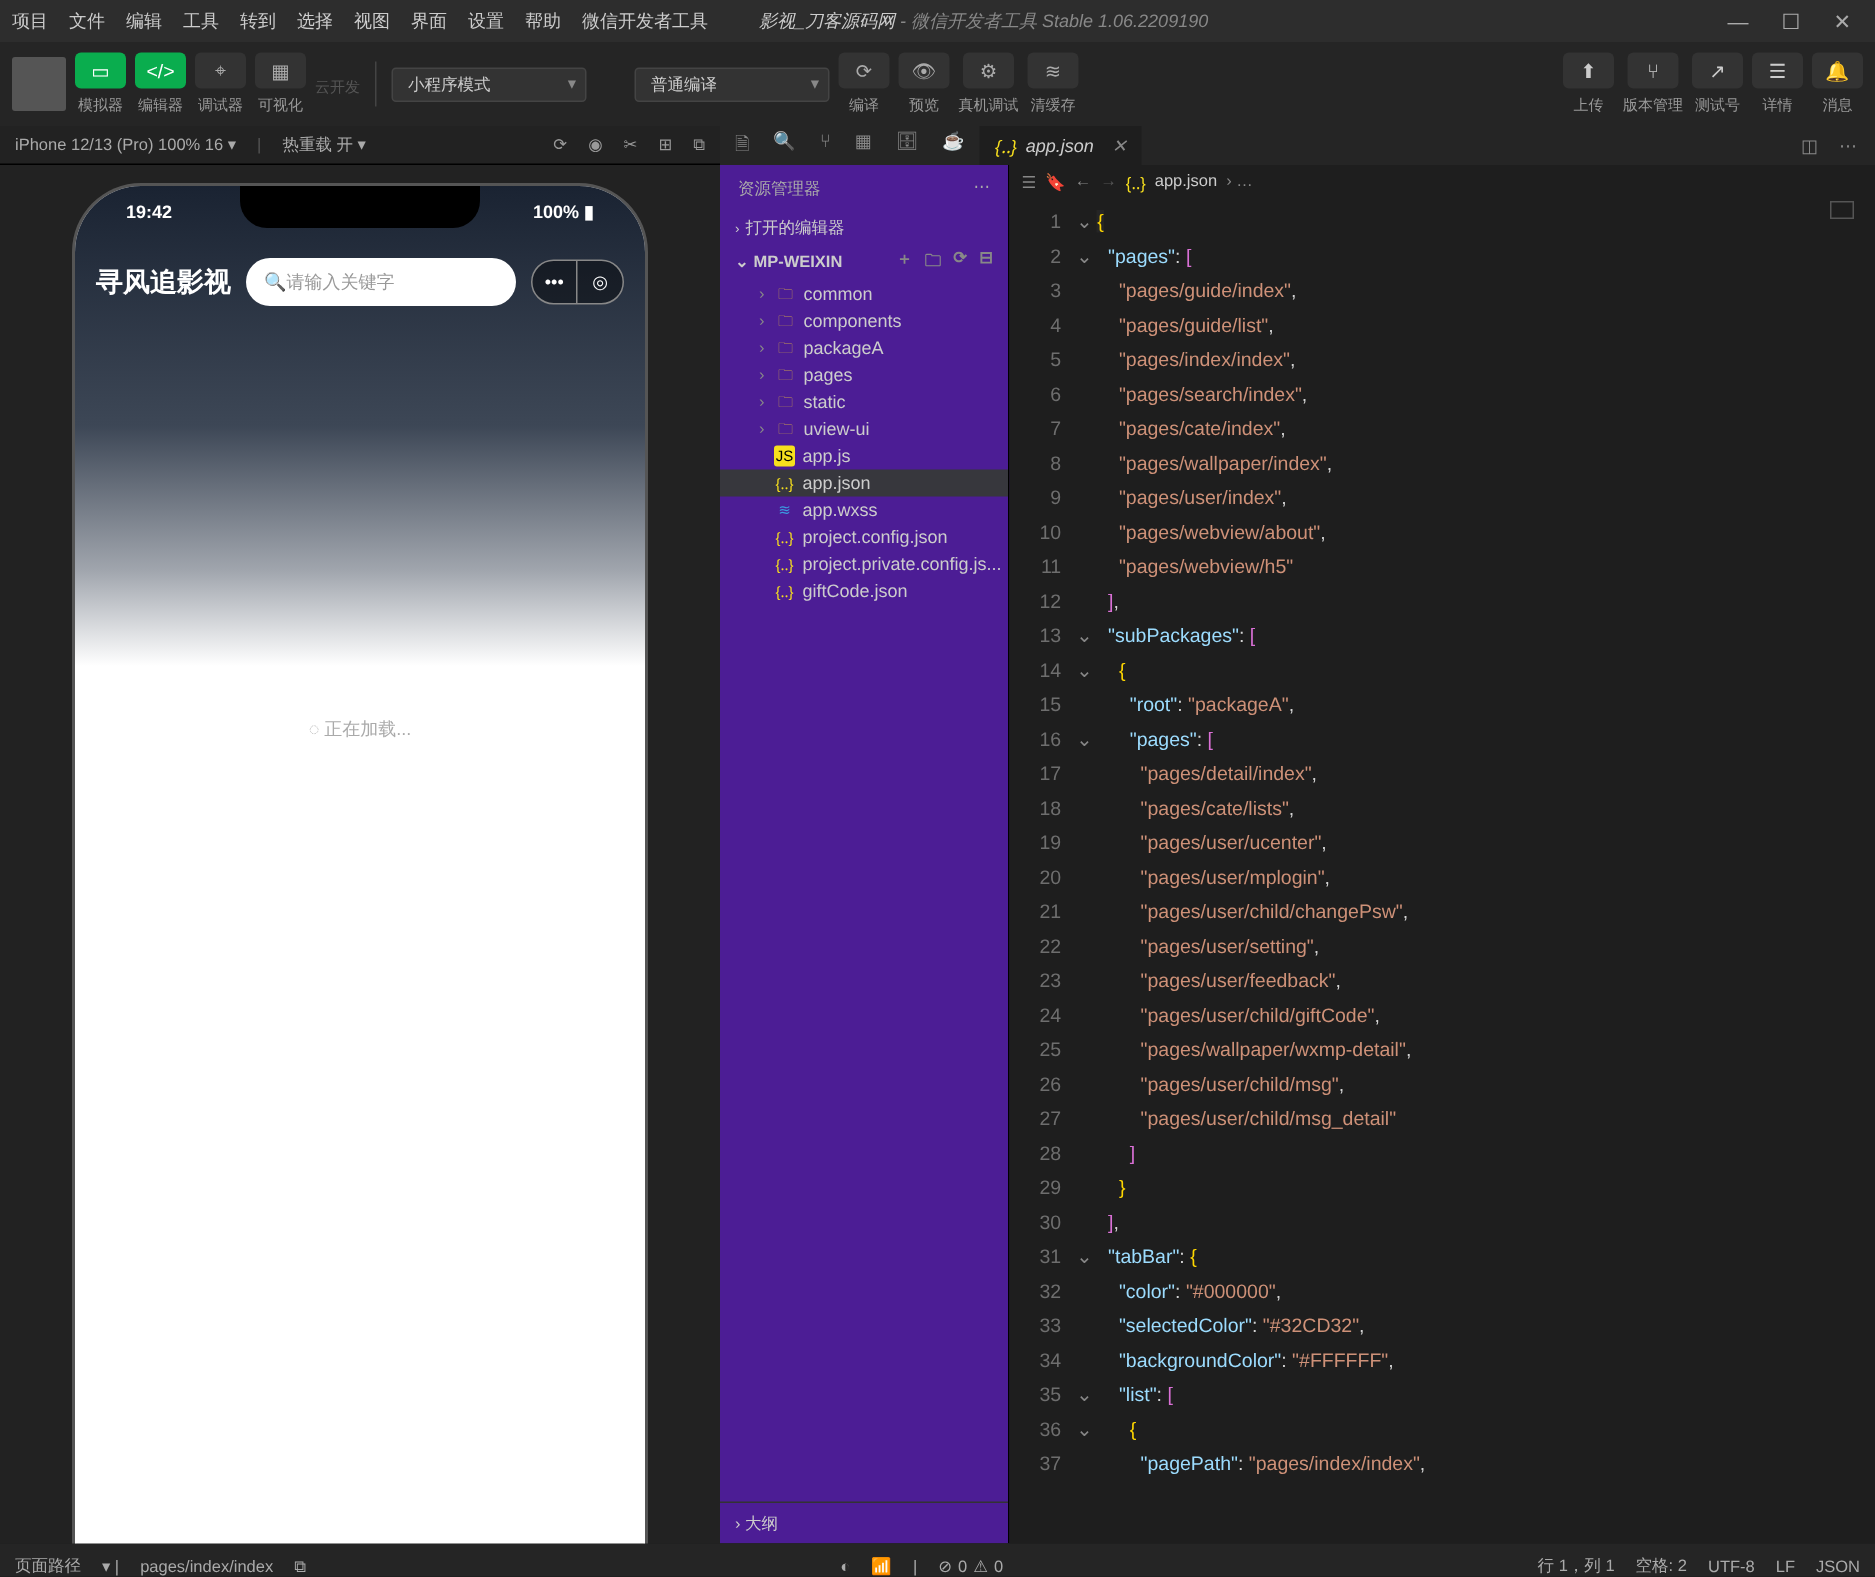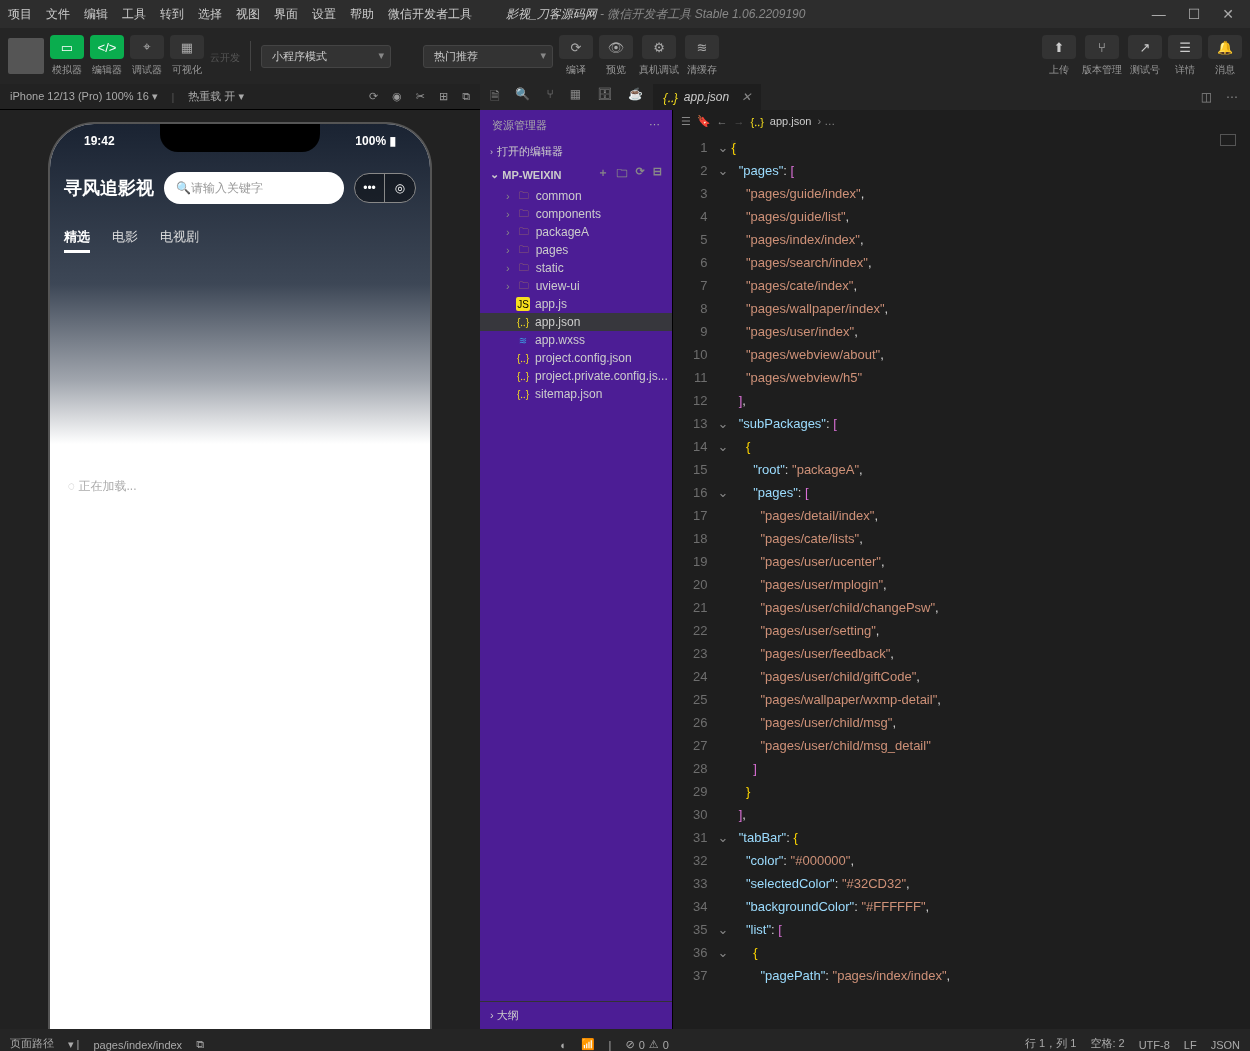--- a/index.html
+++ b/index.html
@@ -57,21 +57,21 @@
 .capsule { display: flex; background: rgba(0,0,0,.4); border-radius: 18px; height: 30px; border: 1px solid #888; }
 .capsule > div { width: 30px; display: flex; align-items: center; justify-content: center; color: #fff; }
 .capsule > div:first-child { border-right: 1px solid #888; }
 .tabs-row { display: flex; gap: 22px; margin-top: 24px; color: #ddd; font-size: 13px; }
 .tabs-row .active { color: #fff; font-weight: bold; border-bottom: 3px solid #fff; padding-bottom: 4px; }
 .toast { position: absolute; right: 30px; top: 114px; background: #ed8ba0; color: #fff; padding: 8px 14px; border-radius: 6px; font-size: 12px; }
 .recommend { padding: 14px 18px; }
 .rec-head { display: flex; justify-content: space-between; align-items: center; }
 .rec-title { font-size: 16px; font-weight: bold; color: #333; }
 .more { color: #888; font-size: 12px; }
-.loading { text-align: left; color: #aaa; margin-top: 20px; font-size: 12px; }
+.loading { text-align: center; color: #aaa; margin-top: 20px; font-size: 12px; }
 .home-indicator { position: absolute; bottom: 8px; left: 50%; transform: translateX(-50%); width: 120px; height: 4px; background: #000; border-radius: 3px; }
 
 
 .explorer { width: 193px; background: #4c1d95; border-right: 1px solid #000; display: flex; flex-direction: column; }
 .exp-header { display: flex; justify-content: space-between; padding: 8px 12px; font-size: 11px; color: #aaa; }
 .exp-section { padding: 3px 10px; font-size: 11px; color: #ccc; cursor: pointer; display: flex; align-items: center; gap: 4px; }
 .exp-section .chev { font-size: 9px; }
 .proj-row { display: flex; align-items: center; padding: 3px 10px; font-size: 11px; font-weight: bold; }
 .proj-row .actions { margin-left: auto; display: flex; gap: 8px; color: #888; }
 .tree { font-size: 12px; }
@@ -149,21 +149,21 @@
     <div class="tb-btn">
         <div class="tb-icon dark">▦</div>
         <div class="tb-label">可视化</div>
       </div>
     <div class="tb-btn">
         <div class="tb-label" style="color:#555">云开发</div>
       </div>
     <div class="tb-sep"></div>
     <div class="select-box">小程序模式</div>
     <div style="width:20px"></div>
-    <div class="select-box">热门推荐</div>
+    <div class="select-box">普通编译</div>
     <div class="tb-mid">
       <div class="tb-btn">
           <div class="tb-icon dark">⟳</div>
           <div class="tb-label">编译</div>
         </div>
       <div class="tb-btn">
           <div class="tb-icon dark">👁</div>
           <div class="tb-label">预览</div>
         </div>
       <div class="tb-btn">
@@ -243,25 +243,20 @@
             <span><span>100%</span> ▮</span>
           </div>
           <div class="app-header">
             <span class="app-name">寻风追影视</span>
             <div class="search-box">🔍 <span>请输入关键字</span></div>
             <div class="capsule">
                 <div>•••</div>
                 <div>◎</div>
               </div>
           </div>
-          <div class="tabs-row">
-            <span class="active">精选</span>
-            <span>电影</span>
-            <span>电视剧</span>
-          </div>
         </div>
         <div class="recommend">
           <div class="loading">◌ <span>正在加载...</span></div>
         </div>
         <div class="home-indicator"></div>
       </div>
     </div>
 
     <div class="explorer">
       <div class="exp-header">
@@ -321,21 +316,21 @@
         <div class="tree-item file">
             <span class="ficon ic-json">{‥}</span>
             <span>project.config.json</span>
           </div>
         <div class="tree-item file">
             <span class="ficon ic-json">{‥}</span>
             <span>project.private.config.js...</span>
           </div>
         <div class="tree-item file">
             <span class="ficon ic-json">{‥}</span>
-            <span>sitemap.json</span>
+            <span>giftCode.json</span>
           </div>
       </div>
       <div style="flex:1"></div>
       <div class="outline"><span class="chev">›</span> <span>大纲</span></div>
     </div>
 
     <div class="editor">
       <div class="breadcrumb">
         <span>☰</span>
         <span>🔖</span>

